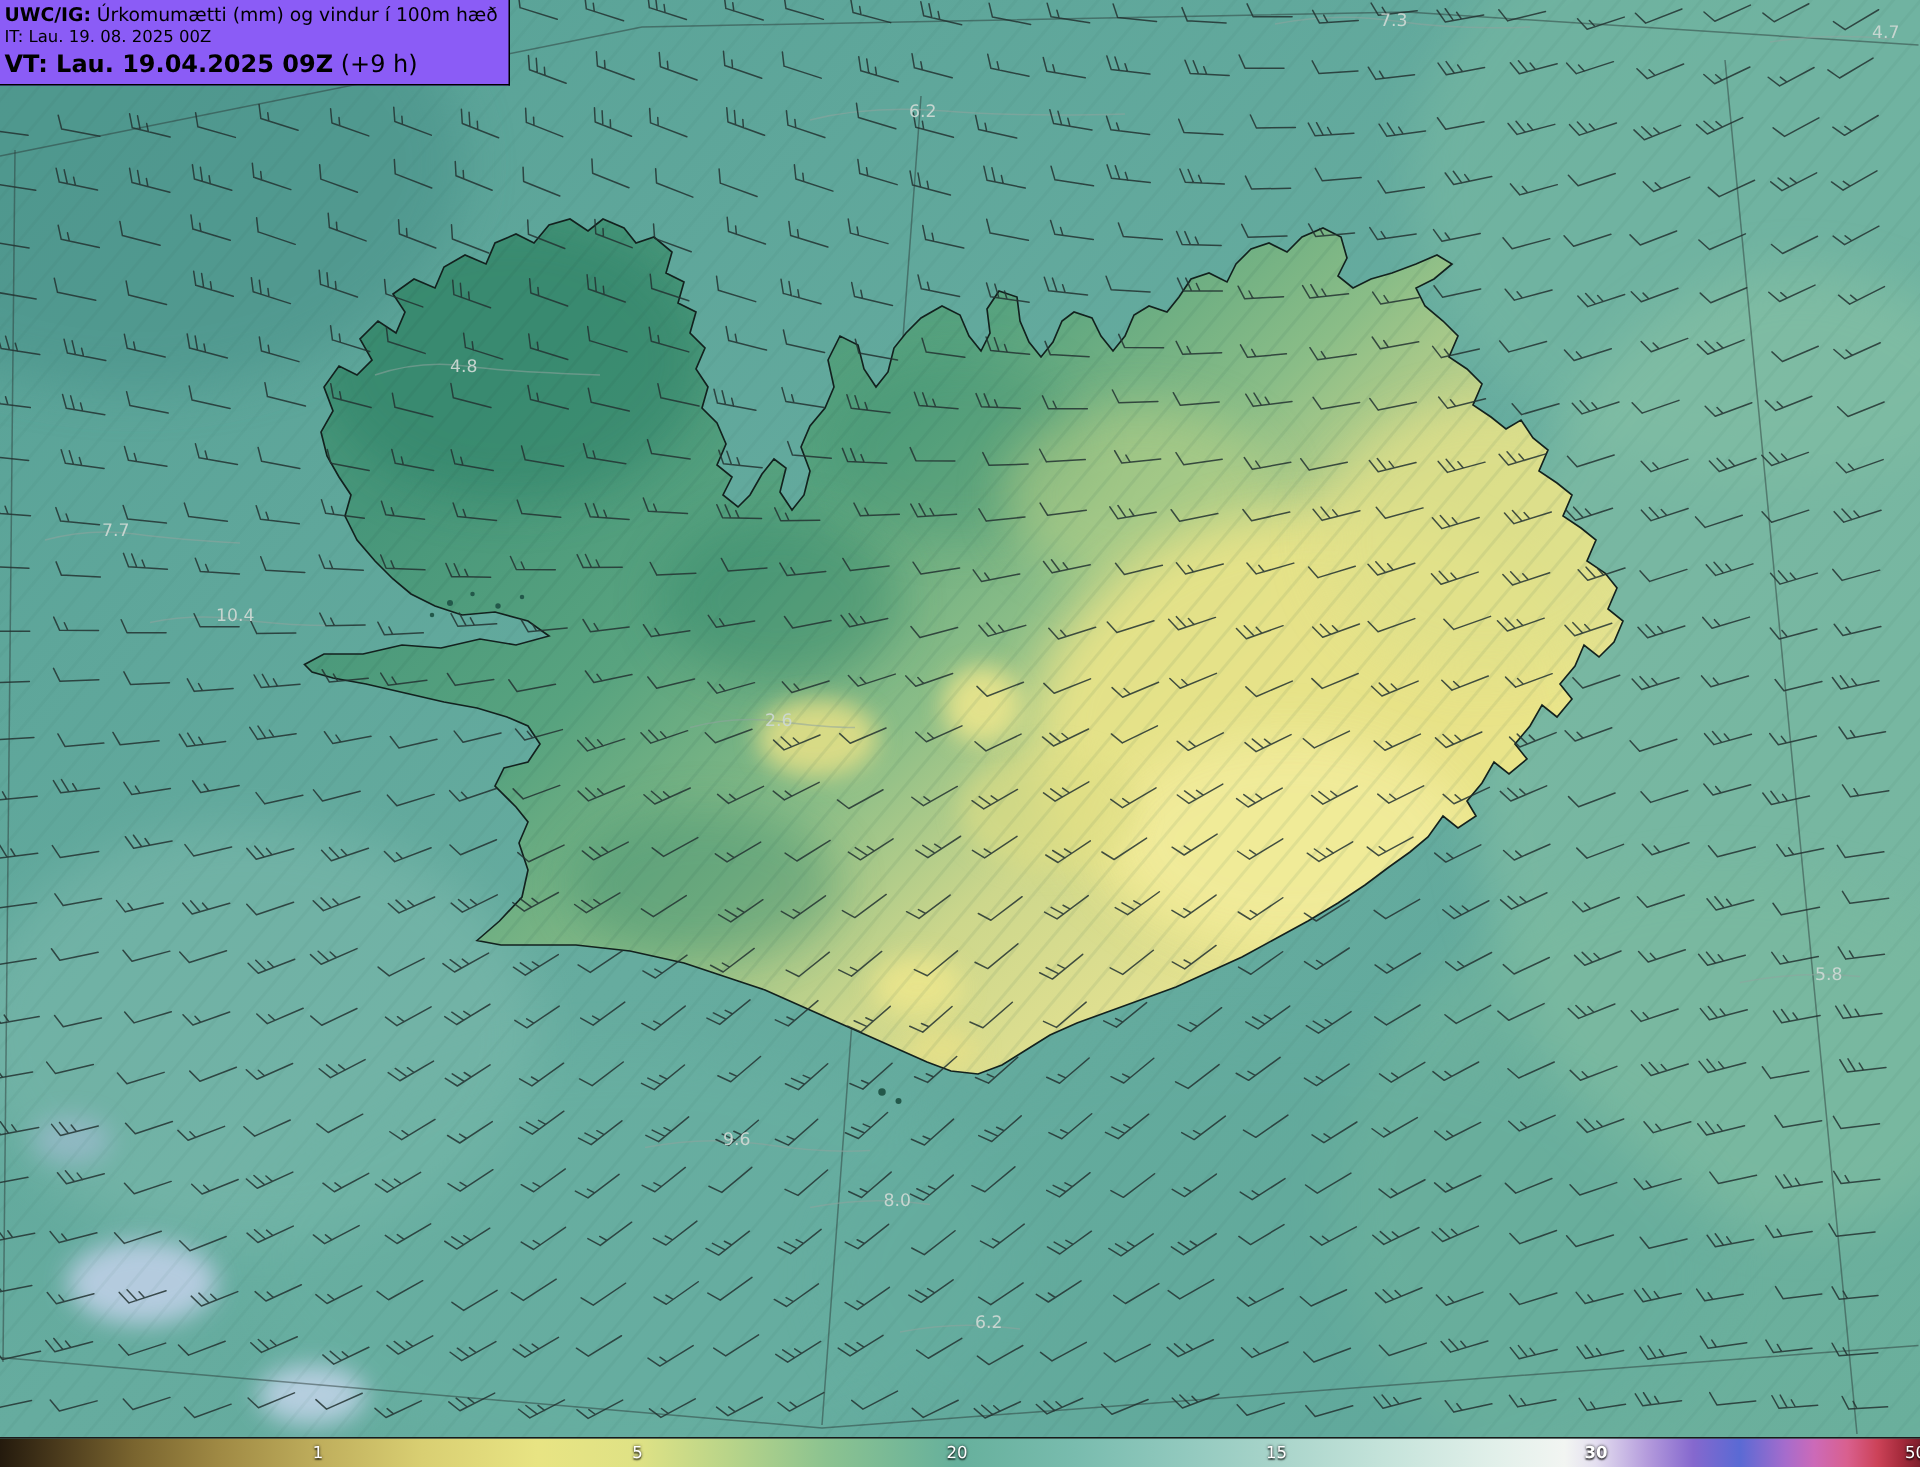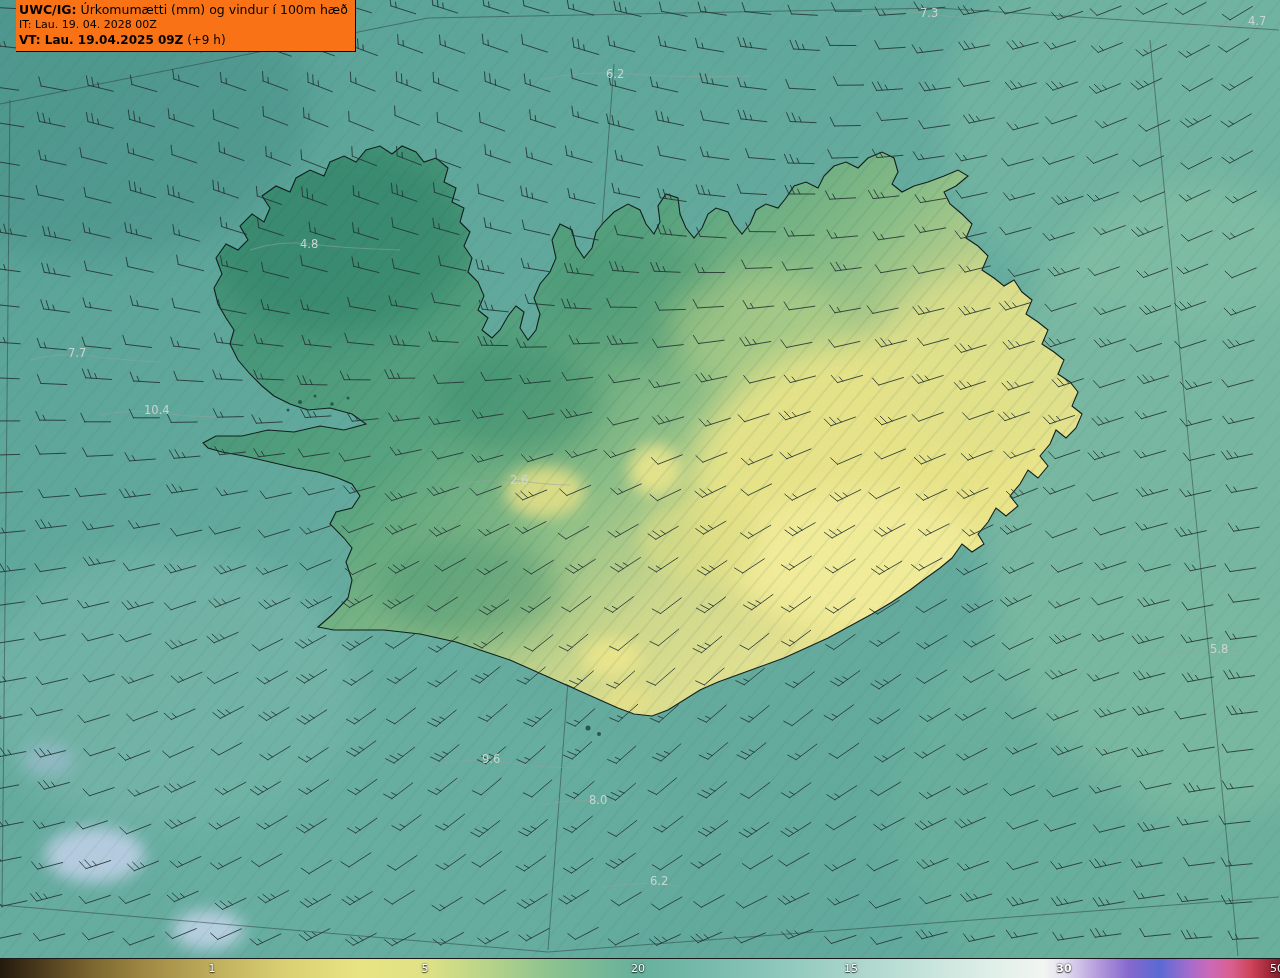--- a/index.html
+++ b/index.html
@@ -1,25 +1,25 @@
 <!DOCTYPE html>
 <html><head>
 <meta charset="utf-8">
 <style>
   *{margin:0;padding:0;box-sizing:border-box}
   html,body{background:#fff}
   body{font-family:"DejaVu Sans","Liberation Sans",sans-serif}
   #stage{position:relative;width:1280px;height:978px;overflow:hidden;background:#60a89a}
   #map{position:absolute;left:0;top:0;width:1280px;height:966px}
   #map svg{display:block}
-  #title-box{position:absolute;top:0;left:16px;z-index:6;background:#f97316;border:1px solid #000;
+  #title-box{position:absolute;top:0;left:0;z-index:6;background:#8b5cf6;border:1px solid #000;
     border-top:none;border-left:none;padding:2px 7px 3px 3px;line-height:1.3;color:#000;white-space:nowrap}
   .t1{font-size:12.5px}
   .t2{font-size:11px}
-  .t3{font-size:12px}
+  .t3{font-size:16px}
   .b{font-weight:bold}
   #colorbar{position:absolute;left:0;bottom:0;width:1280px;height:20px;border-top:1px solid #1a1a1a;z-index:6}
   .cb-tick{position:absolute;top:0;height:20px;line-height:19px;transform:translateX(-50%);
     font-size:11px;color:#fff;text-shadow:0 0 2px rgba(0,0,0,.85),0 1px 1px rgba(0,0,0,.6)}
   #graticule polyline{fill:none;stroke:#2c3c39;stroke-width:1;opacity:.5}
   #contour-lines path{fill:none;stroke:#8fa49e;stroke-width:1;opacity:.55}
   #contour-labels text{font-size:11.5px;fill:#ccd8d3;opacity:.95}
   #windbarbs path{fill:none;stroke:#233331;stroke-width:1;opacity:.85;stroke-linecap:round}
 </style>
 </head>
@@ -137,21 +137,21 @@
           <text x="1210" y="653">5.8</text>
           <text x="482" y="763">9.6</text>
           <text x="589" y="804">8.0</text>
           <text x="650" y="885">6.2</text>
         </g>
     </svg>
   </div>
 
   <div id="title-box">
     <div class="t1"><span class="b">UWC/IG:</span><span> Úrkomumætti (mm) og vindur í 100m hæð</span></div>
-    <div class="t2">IT: Lau. 19. 04. 2028 00Z</div>
+    <div class="t2">IT: Lau. 19. 08. 2025 00Z</div>
     <div class="t3"><span class="b">VT: Lau. 19.04.2025 09Z</span><span> (+9 h)</span></div>
   </div>
 
   <div id="colorbar" style="background: linear-gradient(90deg, rgb(36, 26, 13) 0%, rgb(74, 58, 28) 3%, rgb(122, 101, 47) 7%, rgb(160, 138, 68) 11.5%, rgb(191, 174, 92) 16.6%, rgb(217, 207, 114) 22%, rgb(232, 228, 131) 28%, rgb(223, 226, 133) 33.2%, rgb(184, 212, 137) 38%, rgb(140, 195, 144) 43%, rgb(102, 176, 156) 49.8%, rgb(121, 188, 174) 56%, rgb(147, 202, 191) 62%, rgb(168, 212, 202) 66.4%, rgb(196, 227, 218) 72%, rgb(226, 240, 234) 78%, rgb(242, 245, 242) 81.5%, rgb(228, 223, 240) 83.1%, rgb(180, 155, 220) 85.8%, rgb(133, 104, 206) 88.2%, rgb(90, 106, 212) 90.6%, rgb(166, 108, 204) 93%, rgb(204, 106, 184) 94.5%, rgb(217, 96, 143) 96.2%, rgb(204, 66, 88) 97.8%, rgb(166, 43, 60) 99%, rgb(126, 30, 44) 100%);">
       <div class="cb-tick" style="left: 212px;">1</div>
       <div class="cb-tick" style="left: 425px;">5</div>
       <div class="cb-tick" style="left: 638px;">20</div>
       <div class="cb-tick" style="left: 851px; text-align: right;">15</div>
       <div class="cb-tick" style="left: 1064px; font-weight: bold;">30</div>
       <div class="cb-tick" style="left: 1277px;">50</div>

